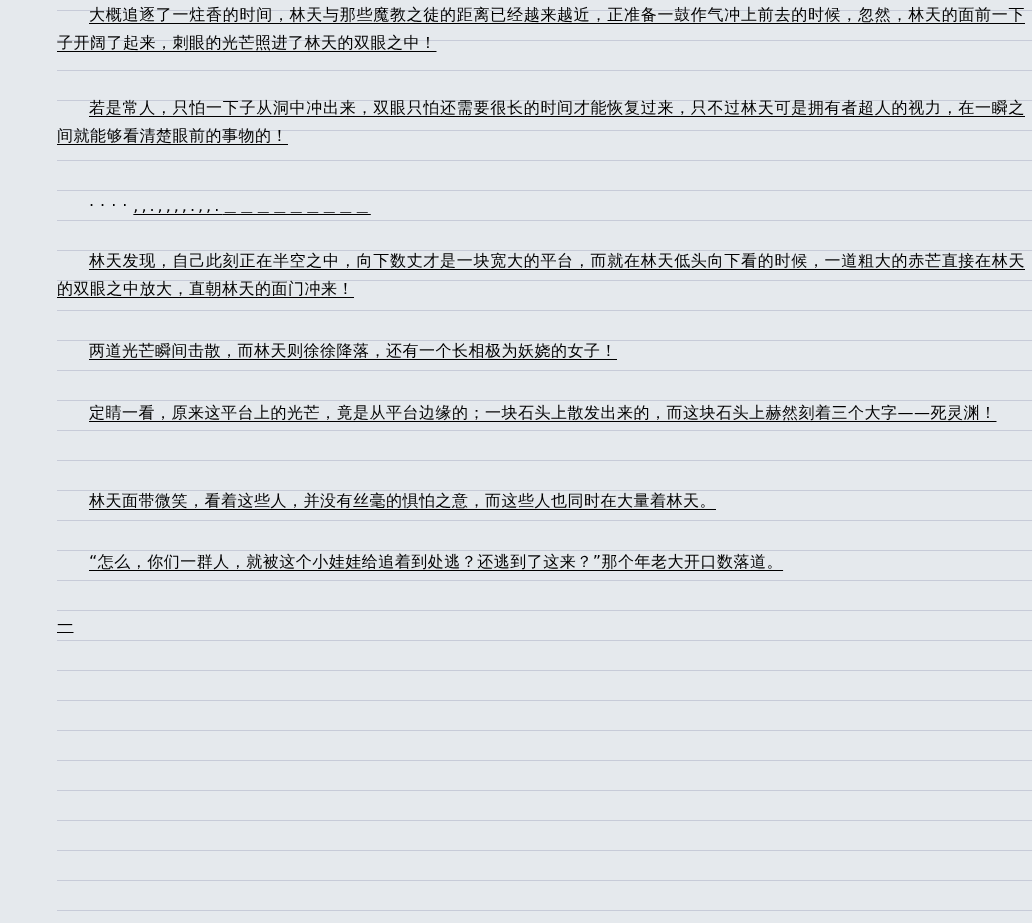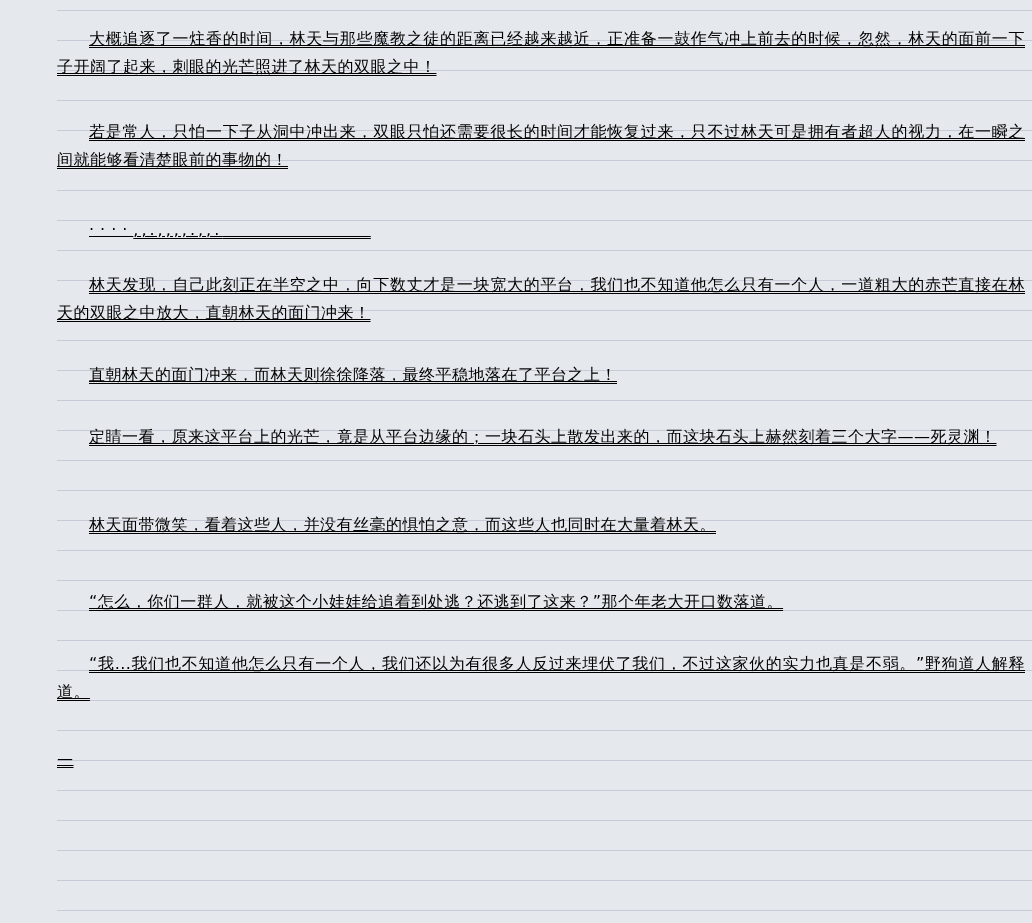--- a/index.html
+++ b/index.html
@@ -26,23 +26,22 @@
       to bottom,
       #c7cbd8 0px, #c7cbd8 1px,
       transparent 1px, transparent 30px
     );
   }
   .content {
     position: absolute;
     left: 57px;
     top: 0;
     width: 968px;
-    padding-top: 25px;
+    padding-top: 1px;
     color: #000;
-    text-decoration: underline;
   }
   .content p {
     margin: 0 0 34px 0;
     font-size: 16px;
     line-height: 28px;
     letter-spacing: 0.5px;
     text-align: justify;
     text-indent: 2em;
     text-decoration: underline;
     text-underline-offset: 3px;
@@ -60,21 +59,20 @@
 </style>
 </head>
 <body>
 
 <div class="page">
   <div class="rules"></div>
   <div class="content">
     <p style="margin-bottom:37px">大概追逐了一炷香的时间，林天与那些魔教之徒的距离已经越来越近，正准备一鼓作气冲上前去的时候，忽然，林天的面前一下子开阔了起来，刺眼的光芒照进了林天的双眼之中！</p>
     <p style="margin-bottom:42px">若是常人，只怕一下子从洞中冲出来，双眼只怕还需要很长的时间才能恢复过来，只不过林天可是拥有者超人的视力，在一瞬之间就能够看清楚眼前的事物的！</p>
     <p class="no-underline" style="margin-bottom:27px"><span class="sep-dots">····</span><span class="u sep-ticks">,,.,,,,.,,.</span><span class="u">＿＿＿＿＿＿＿＿＿</span></p>
-    <p>林天发现，自己此刻正在半空之中，向下数丈才是一块宽大的平台，我们也不知道他怎么只有一个人，一道粗大的赤芒直接在林天的双眼之中放大，直朝林天的面门冲来！</p>
-    <p>直朝林天的面门冲来，而林天则徐徐降落，最终平稳地落在了平台之上！</p>
+    <p>林天发现，自己此刻正在半空之中，向下数丈才是一块宽大的平台，而就在林天低头向下看的时候，一道粗大的赤芒直接在林天的双眼之中放大，直朝林天的面门冲来！</p>
+    <p>两道光芒瞬间击散，而林天则徐徐降落，还有一个长相极为妖娆的女子！</p>
     <p style="margin-bottom:60px">定睛一看，原来这平台上的光芒，竟是从平台边缘的；一块石头上散发出来的，而这块石头上赫然刻着三个大字——死灵渊！</p>
-    <p style="margin-bottom:49px">林天面带微笑，看着这些人，并没有丝毫的惧怕之意，而这些人也同时在大量着林天。</p>
+    <p style="margin-bottom:33px">林天面带微笑，看着这些人，并没有丝毫的惧怕之意，而这些人也同时在大量着林天。</p>
     <p>“怎么，你们一群人，就被这个小娃娃给追着到处逃？还逃到了这来？”那个年老大开口数落道。</p>
-    <p style="margin-bottom:39px">“我...我们也不知道他怎么只有一个人，我们还以为有很多人反过来埋伏了我们，不过这家伙的实力也真是不弱。”野狗道人解释道。</p>
     <p class="no-indent" style="margin-bottom:0">—</p>
   </div>
 </div>
 
 </body></html>

